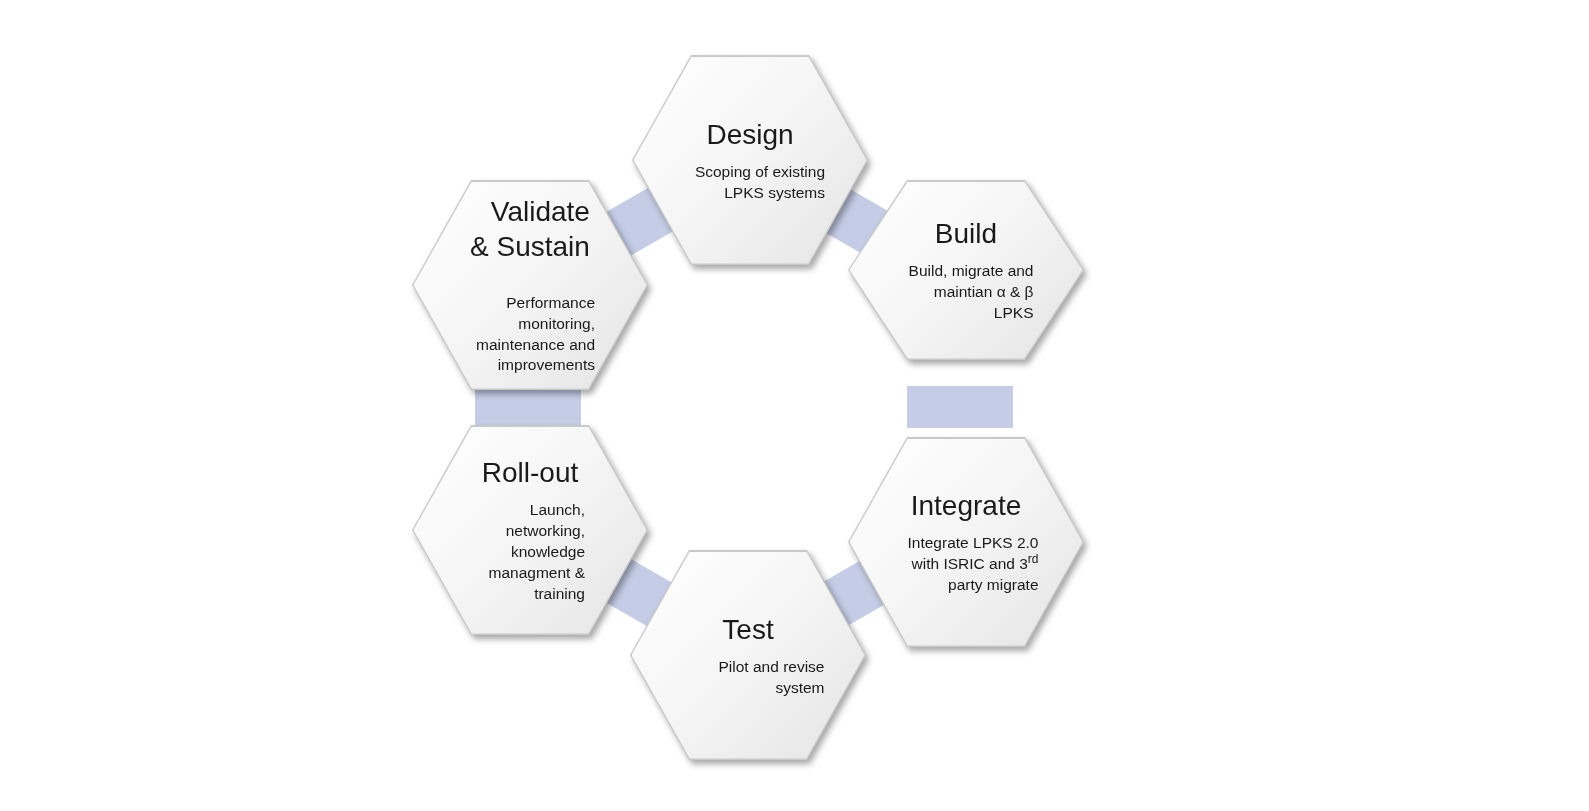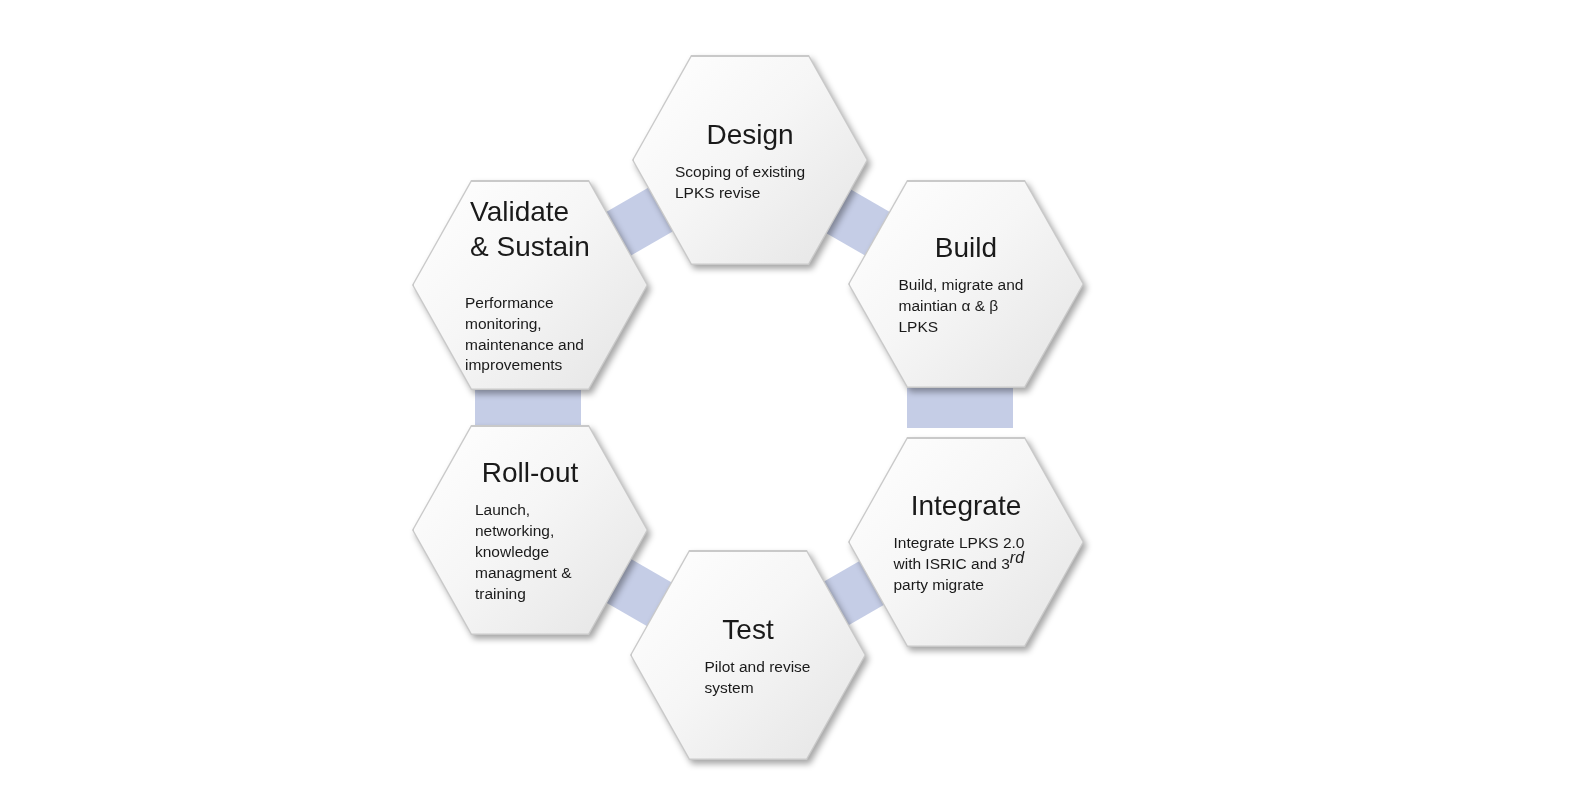--- a/index.html
+++ b/index.html
@@ -39,25 +39,25 @@
   }
   .hex-inner{
     position:absolute;
     inset:1.5px;
     clip-path:polygon(25% 0%,75% 0%,100% 50%,75% 100%,25% 100%,0% 50%);
     background:linear-gradient(135deg,#ffffff 0%,#f6f6f6 45%,#e4e4e4 100%);
     display:flex;
     flex-direction:column;
     align-items:center;
     justify-content:center;
-    text-align:left;
+    text-align:right;
   }
 
   .hex-wrap.design  {left:632px;top:55px; width:236px;height:210px;}
-  .hex-wrap.build   {left:848px;top:180px;width:236px;height:208px;}
+  .hex-wrap.build   {left:848px;top:180px;width:236px;height:180px;}
   .hex-wrap.integrate{left:848px;top:425px;width:236px;height:210px;margin-top:12px;}
   .hex-wrap.test    {left:630px;top:550px;width:236px;height:210px;}
   .hex-wrap.rollout {left:412px;top:425px;width:236px;height:210px;}
   .hex-wrap.validate{left:412px;top:180px;width:236px;height:210px;}
   .hex-wrap.centerhex{left:602px;top:278px;width:282px;height:254px;}
 
   .hex-title{
     font-size:28px;
     font-weight:400;
     line-height:1.25;
@@ -79,44 +79,43 @@
 
   .center-title{
     font-size:52px;
     font-weight:400;
     line-height:1.25;
     white-space:pre-line;
     color:#111111;
   }
 
   sup.ordinal{
-    font-size:16px;
+    font-size:12px;
     vertical-align:super;
     line-height:0;
-    font-style:italic;
   }
 </style>
 </head>
 <body>
 
 <div id="canvas">
 
   <div class="conn conn-validate-design"></div>
   <div class="conn conn-design-build"></div>
   <div class="conn conn-build-integrate"></div>
   <div class="conn conn-integrate-test"></div>
   <div class="conn conn-test-rollout"></div>
   <div class="conn conn-rollout-validate"></div>
 
 
   <div class="hex-wrap design">
     <div class="hex">
       <div class="hex-inner">
         <div class="hex-title">Design</div>
-        <div class="hex-desc">Scoping of existing LPKS revise</div>
+        <div class="hex-desc">Scoping of existing LPKS systems</div>
       </div>
     </div>
   </div>
 
   <div class="hex-wrap build">
     <div class="hex">
       <div class="hex-inner">
         <div class="hex-title">Build</div>
         <div class="hex-desc">Build, migrate and maintian α &amp; β LPKS</div>
       </div>

